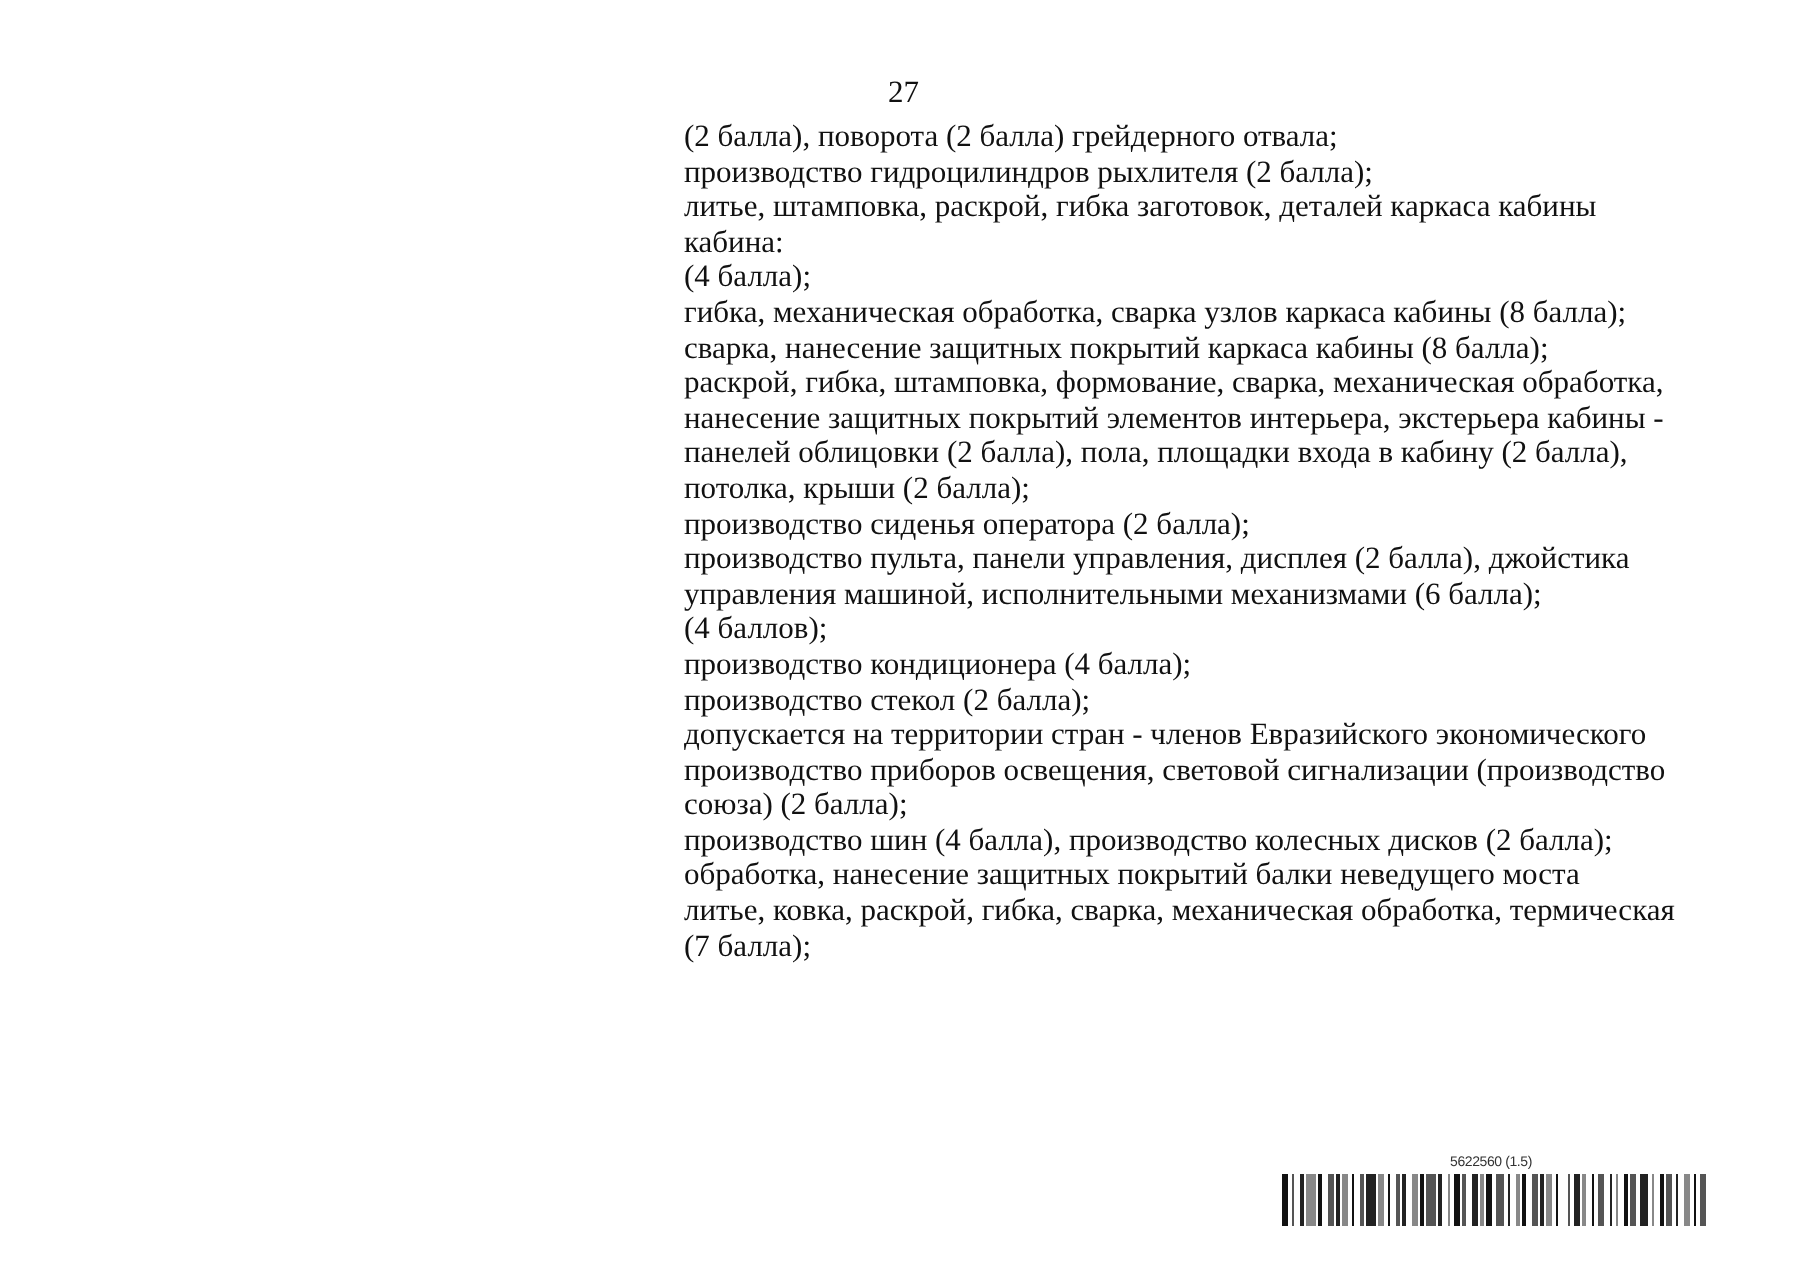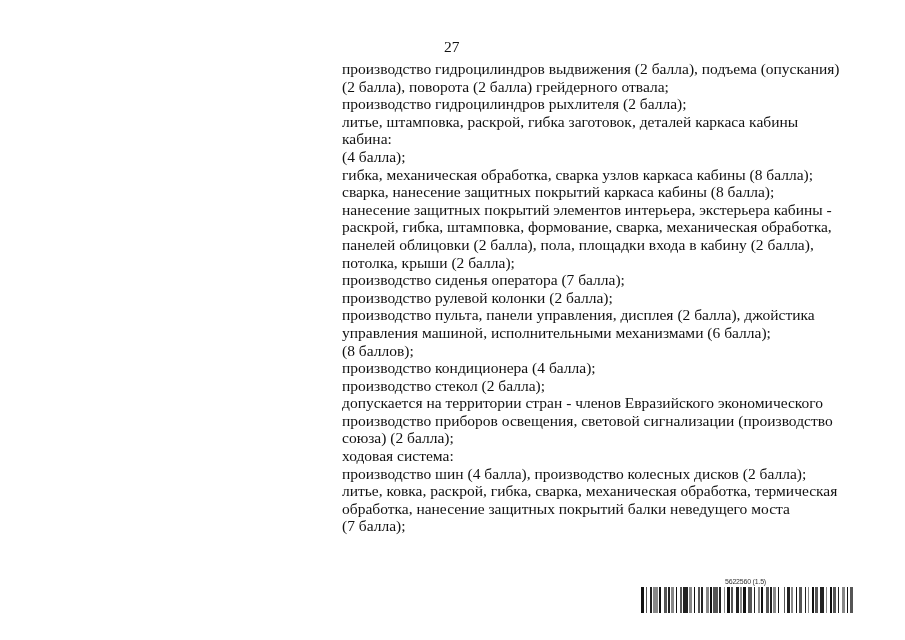--- a/index.html
+++ b/index.html
@@ -24,46 +24,43 @@
       display: flex; align-items: stretch;
     }
     .barcode span { display: block; height: 100%; }
   </style>
 </head>
 <body>
 
 <div class="page-number">27</div>
 
 <div class="body-text" id="body-text">
-    <div class="line">производство гидроцилиндров выдвижения (2 балла), подъема (опускания)</div>
     <div class="line">(2 балла), поворота (2 балла) грейдерного отвала;</div>
     <div class="line">производство гидроцилиндров рыхлителя (2 балла);</div>
     <div class="line">литье, штамповка, раскрой, гибка заготовок, деталей каркаса кабины</div>
     <div class="line">кабина:</div>
     <div class="line">(4 балла);</div>
     <div class="line">гибка, механическая обработка, сварка узлов каркаса кабины (8 балла);</div>
     <div class="line">сварка, нанесение защитных покрытий каркаса кабины (8 балла);</div>
+    <div class="line">раскрой, гибка, штамповка, формование, сварка, механическая обработка,</div>
     <div class="line">нанесение защитных покрытий элементов интерьера, экстерьера кабины -</div>
-    <div class="line">раскрой, гибка, штамповка, формование, сварка, механическая обработка,</div>
     <div class="line">панелей облицовки (2 балла), пола, площадки входа в кабину (2 балла),</div>
     <div class="line">потолка, крыши (2 балла);</div>
-    <div class="line">производство сиденья оператора (7 балла);</div>
-    <div class="line">производство рулевой колонки (2 балла);</div>
+    <div class="line">производство сиденья оператора (2 балла);</div>
     <div class="line">производство пульта, панели управления, дисплея (2 балла), джойстика</div>
     <div class="line">управления машиной, исполнительными механизмами (6 балла);</div>
-    <div class="line">(8 баллов);</div>
+    <div class="line">(4 баллов);</div>
     <div class="line">производство кондиционера (4 балла);</div>
     <div class="line">производство стекол (2 балла);</div>
     <div class="line">допускается на территории стран - членов Евразийского экономического</div>
     <div class="line">производство приборов освещения, световой сигнализации (производство</div>
     <div class="line">союза) (2 балла);</div>
-    <div class="line">ходовая система:</div>
     <div class="line">производство шин (4 балла), производство колесных дисков (2 балла);</div>
+    <div class="line">обработка, нанесение защитных покрытий балки неведущего моста</div>
     <div class="line">литье, ковка, раскрой, гибка, сварка, механическая обработка, термическая</div>
-    <div class="line">обработка, нанесение защитных покрытий балки неведущего моста</div>
     <div class="line">(7 балла);</div>
   </div>
 
 <div class="barcode-label">5622560 (1.5)</div>
 <div class="barcode" id="barcode">
     <span style="width: 3.01408px; background: rgb(17, 17, 17);"></span>
     <span style="width: 1.50704px; background: rgb(255, 255, 255);"></span>
     <span style="width: 1.50704px; background: rgb(85, 85, 85);"></span>
     <span style="width: 3.01408px; background: rgb(255, 255, 255);"></span>
     <span style="width: 1.50704px; background: rgb(34, 34, 34);"></span>

